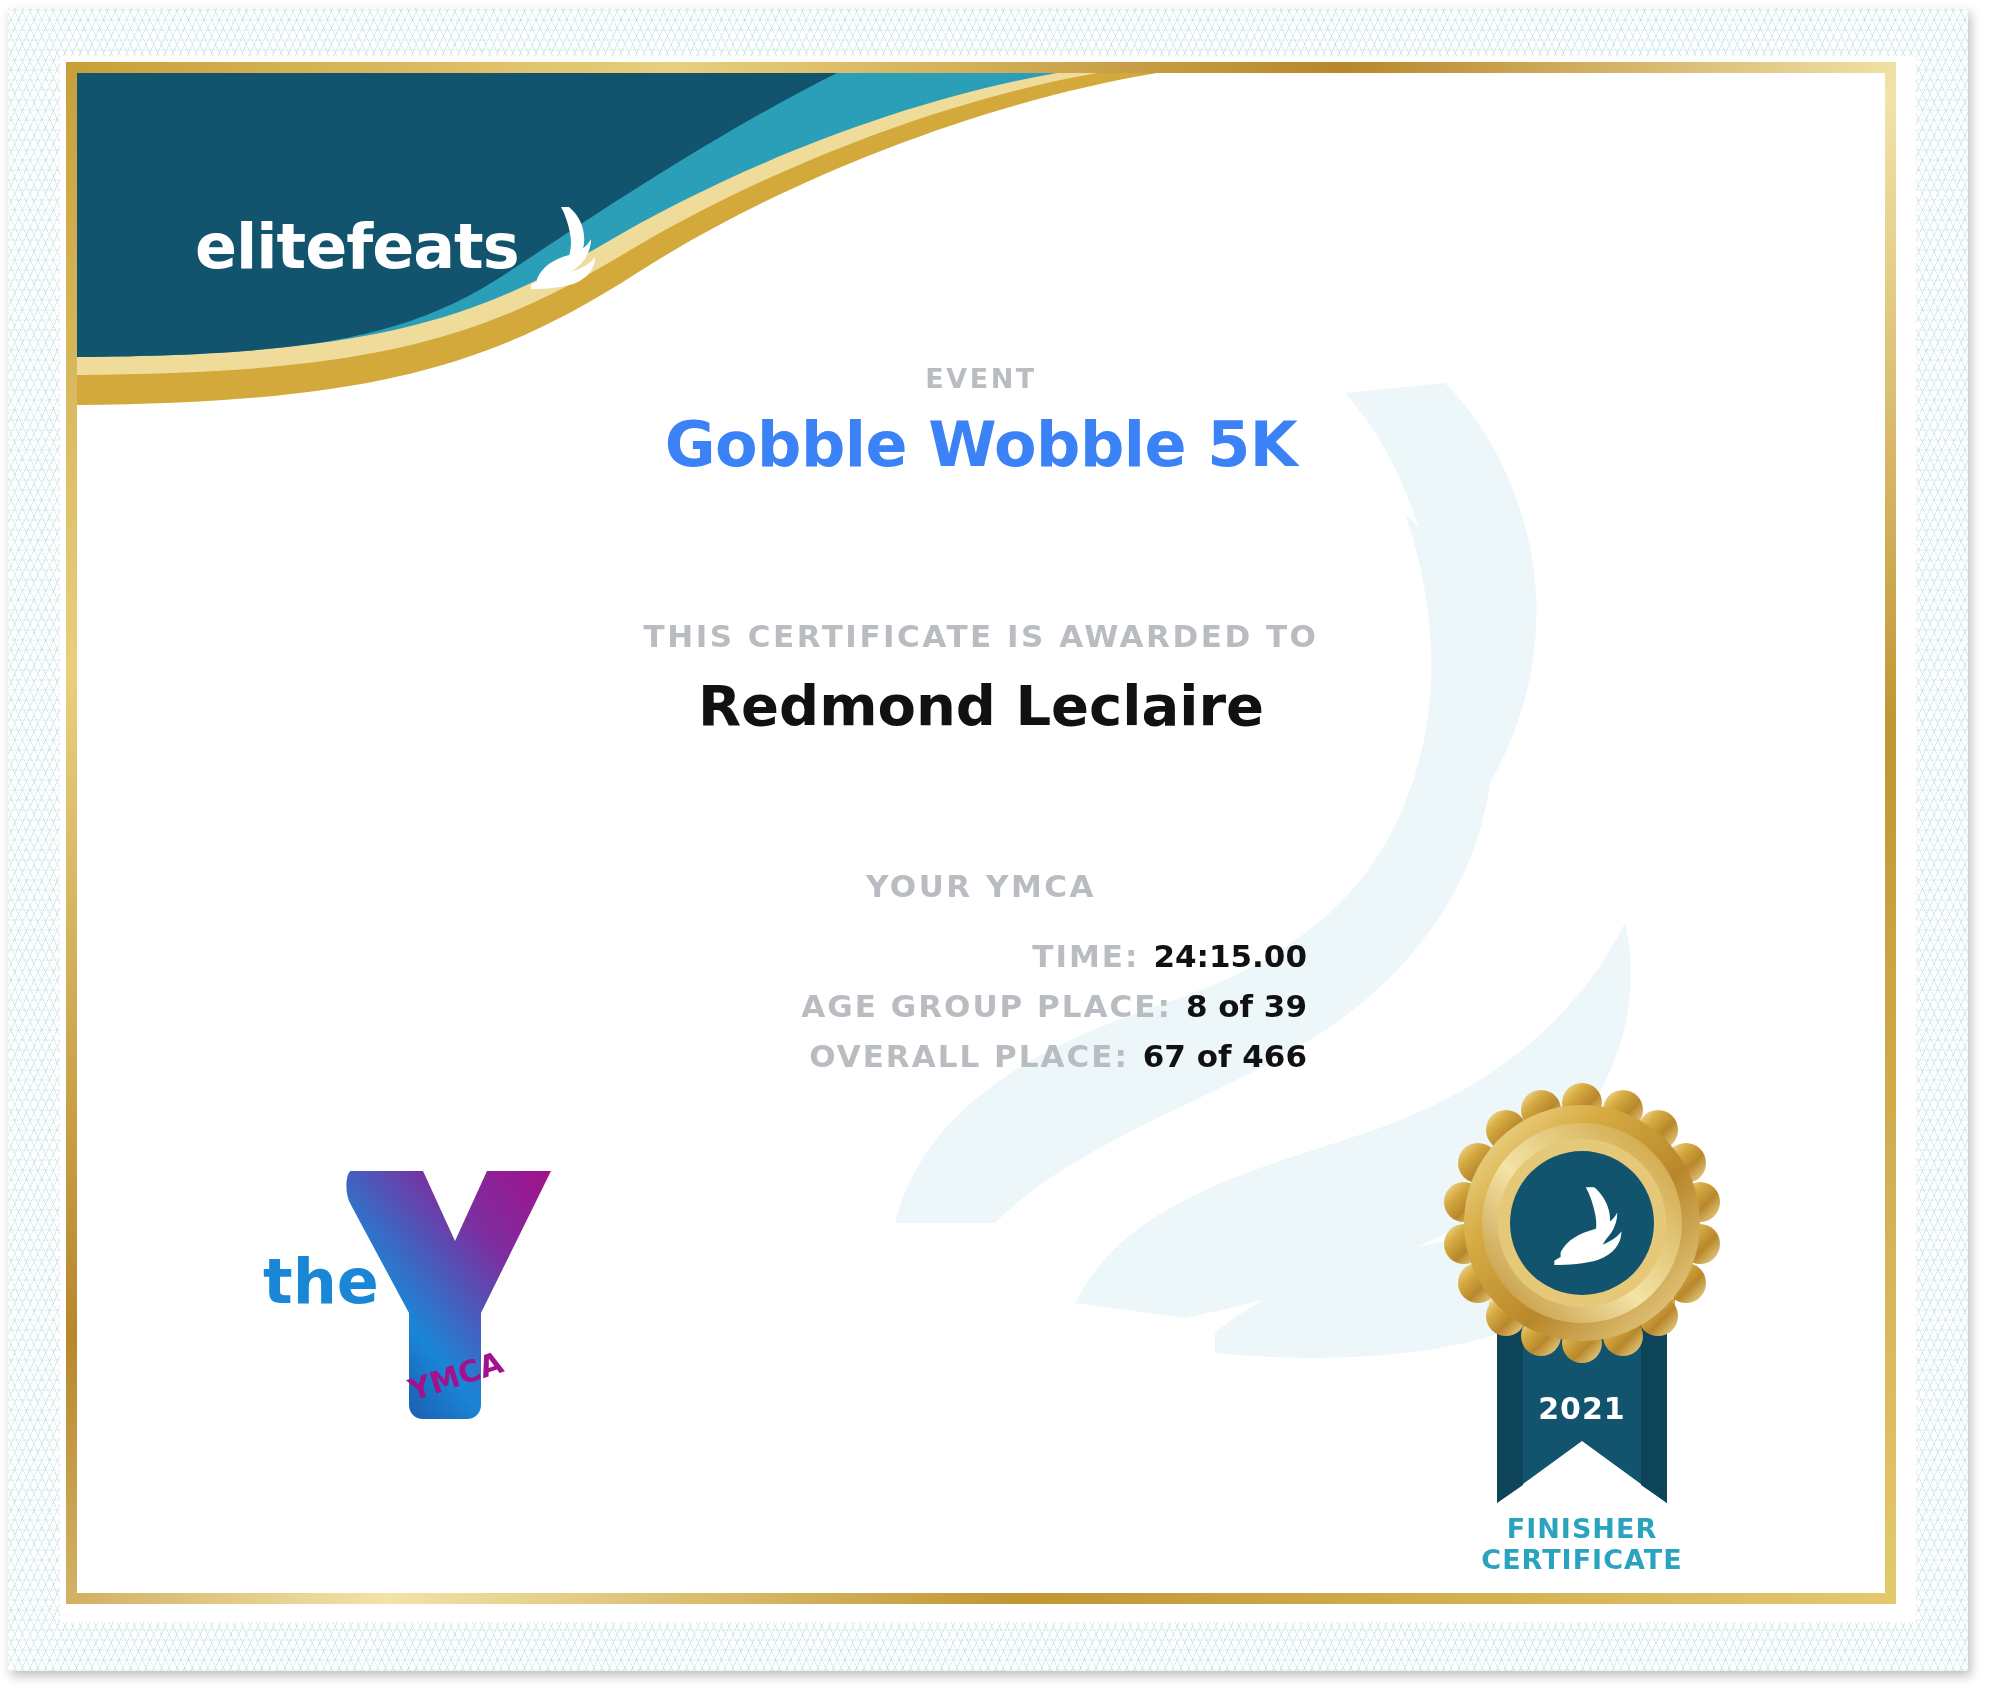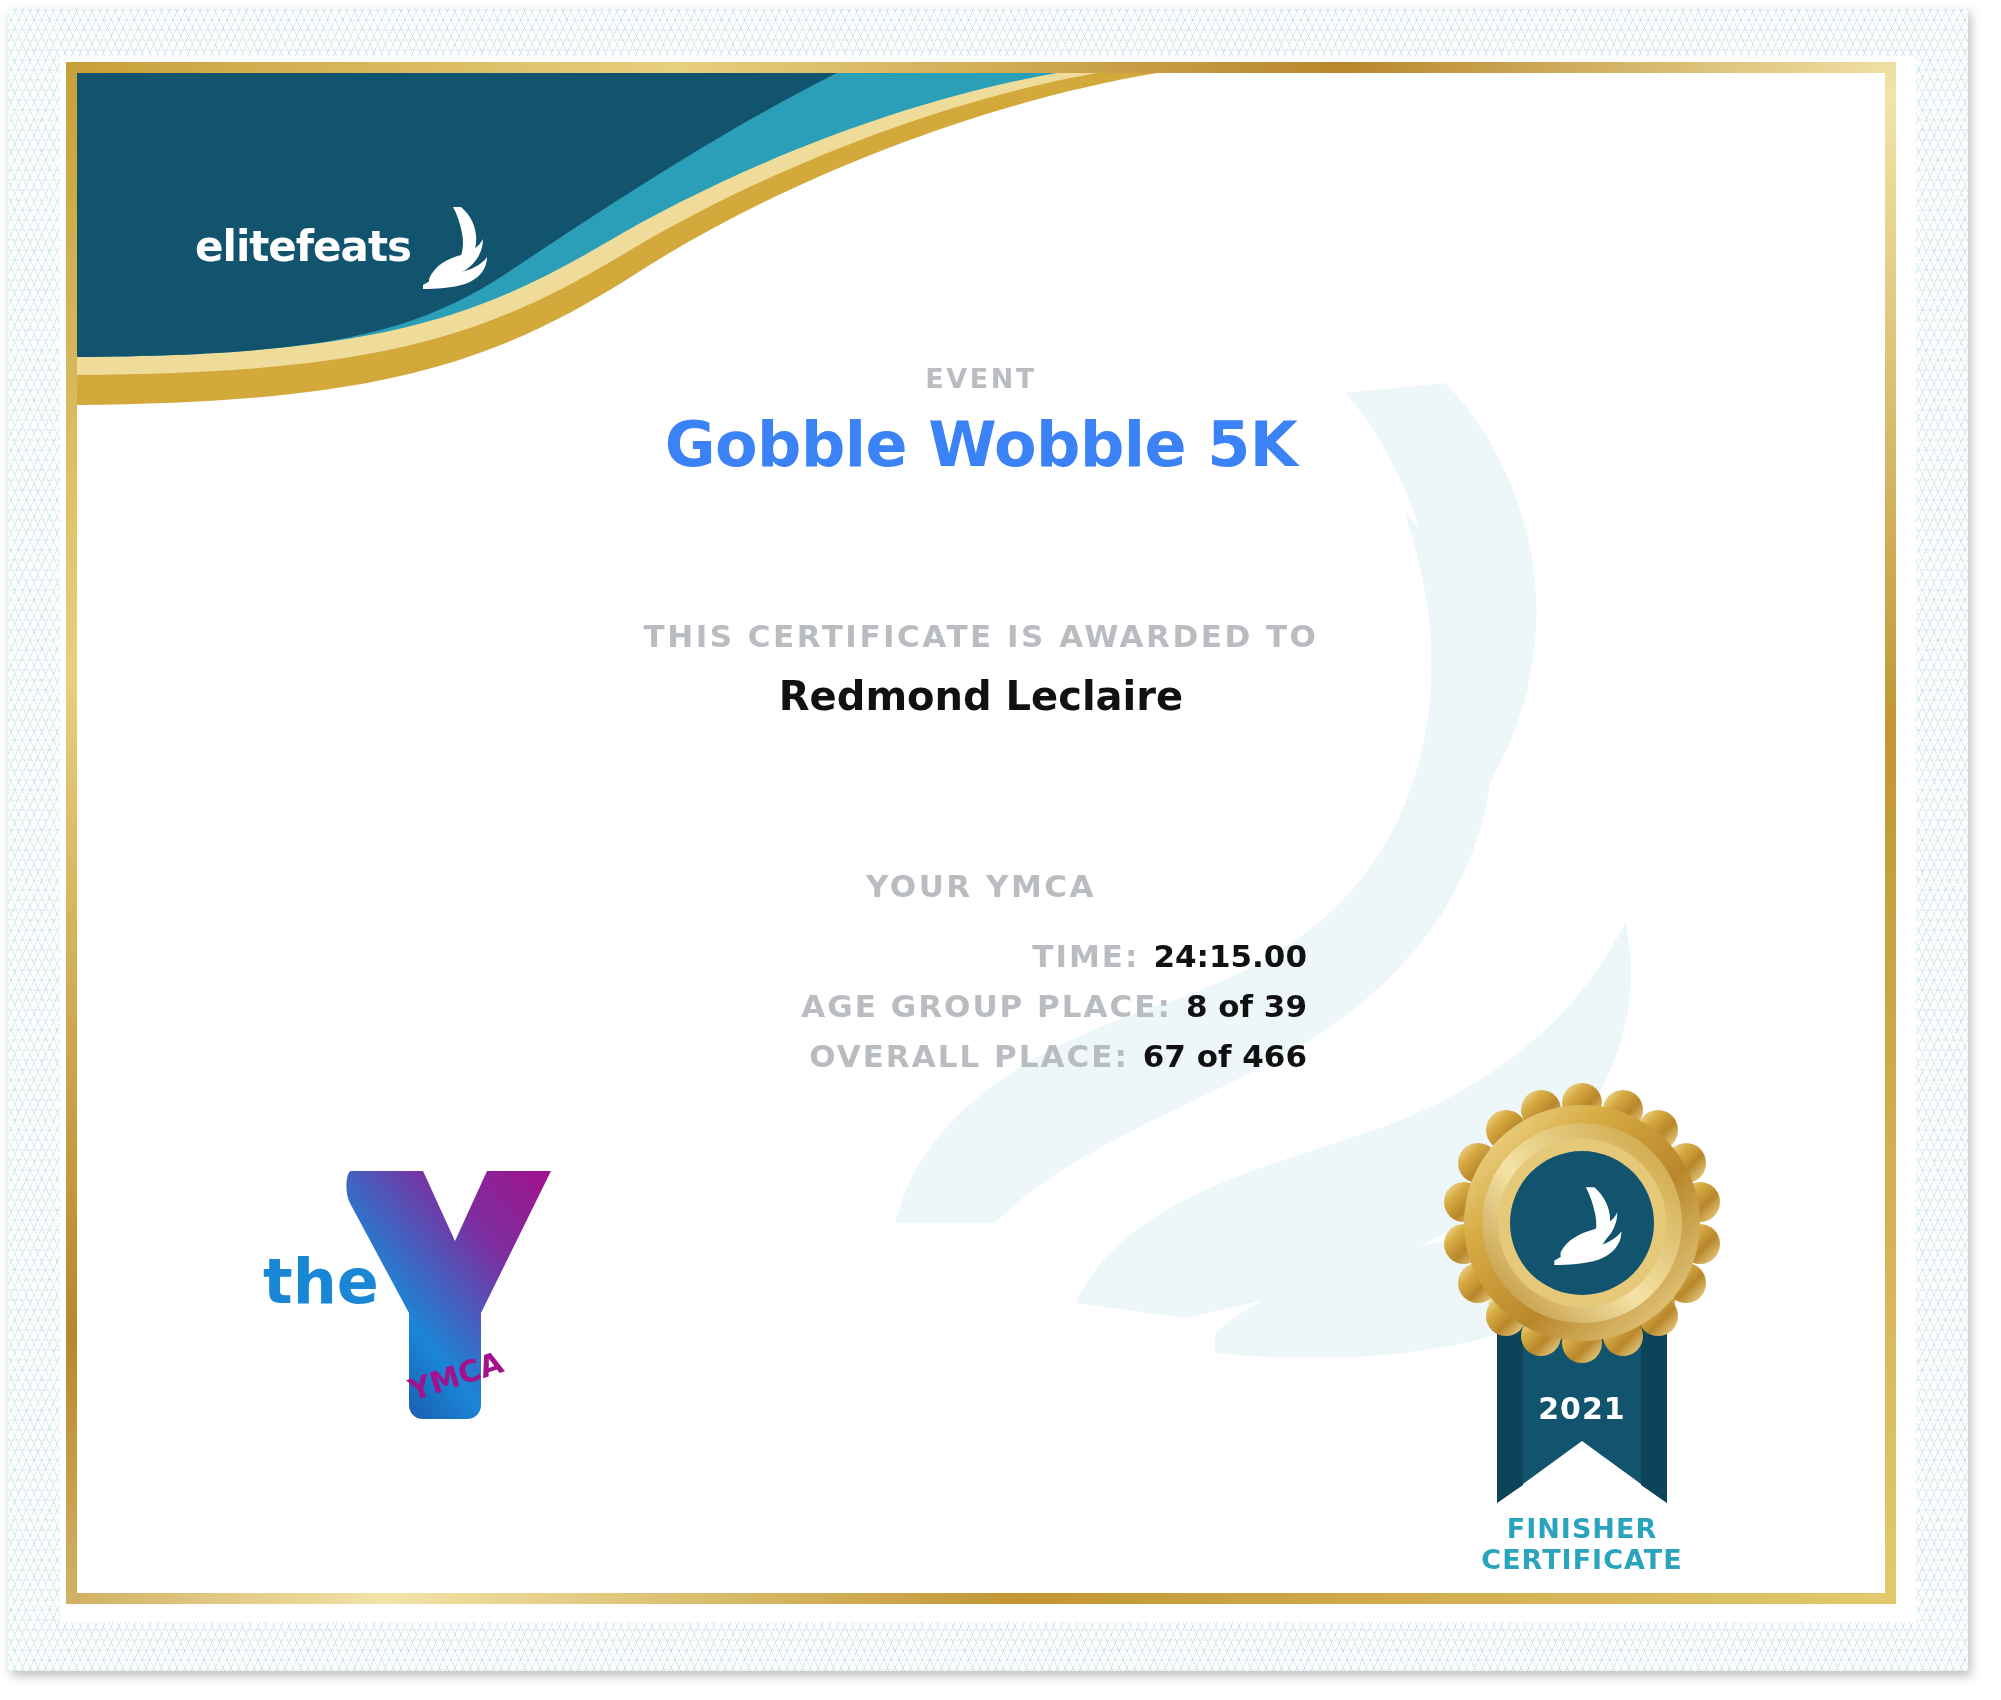--- a/index.html
+++ b/index.html
@@ -61,21 +61,21 @@
   .swoosh { position: absolute; left: 0; top: 0; width: 1100px; height: 400px; }
 
   .brand {
     position: absolute;
     left: 118px; top: 130px;
     display: flex; align-items: center; gap: 6px;
     z-index: 6;
   }
   .brand-text {
     color: #ffffff;
-    font-size: 42px;
+    font-size: 62px;
     font-weight: bold;
     letter-spacing: -1px;
     font-family: "DejaVu Sans", sans-serif;
   }
 
   
   .content {
     position: absolute;
     left: 0; top: 0; width: 100%; height: 100%;
     text-align: center;
@@ -87,21 +87,21 @@
   }
   .lbl-event { position: absolute; left: 0; right: 0; top: 290px; font-size: 27px; }
   .val-event {
     position: absolute; left: 0; right: 0; top: 335px;
     font-size: 62px; font-weight: bold; color: #3b82f6;
     letter-spacing: -0.5px;
   }
   .lbl-awarded { position: absolute; left: 0; right: 0; top: 545px; font-size: 31px; }
   .val-name {
     position: absolute; left: 0; right: 0; top: 600px;
-    font-size: 40px; font-weight: bold; color: #111;
+    font-size: 56px; font-weight: bold; color: #111;
   }
   .val-division {
     position: absolute; left: 0; right: 0; top: 678px;
     font-size: 40px; color: #1b1b1b; font-weight: normal;
   }
   .lbl-stats { position: absolute; left: 0; right: 0; top: 795px; font-size: 31px; }
 
   .stats {
     position: absolute;
     left: 330px; top: 865px; width: 900px;

